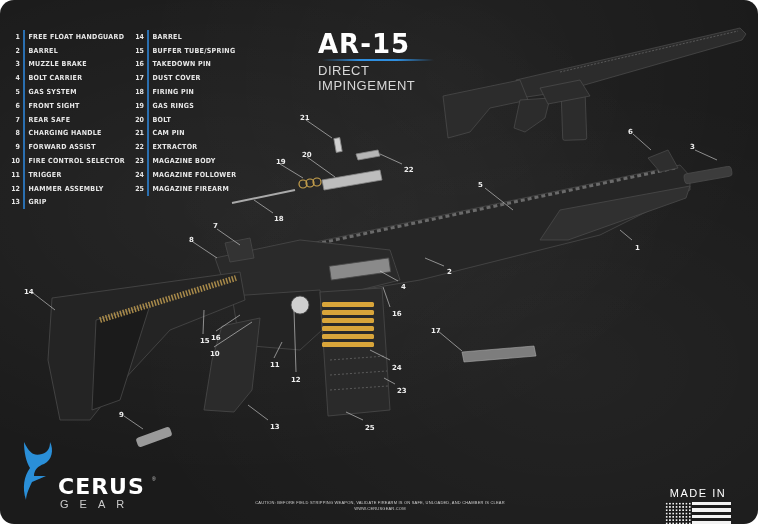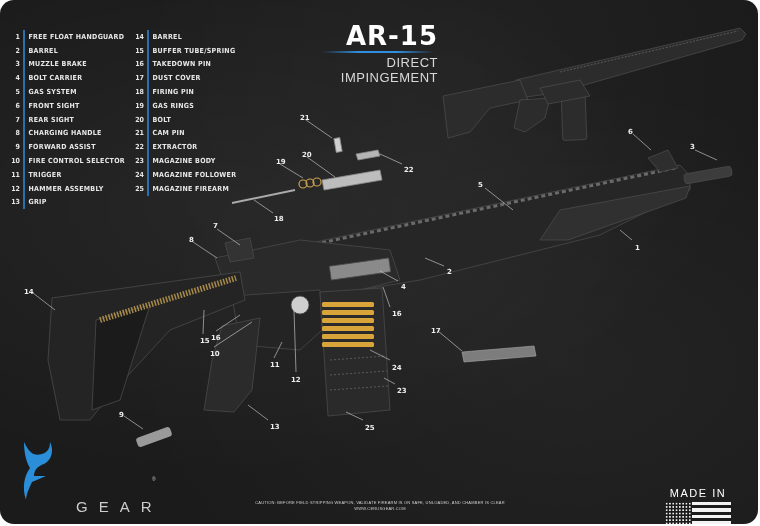--- a/index.html
+++ b/index.html
@@ -9,29 +9,29 @@
          radial-gradient(ellipse at 30% 40%, rgba(255,255,255,0.05), transparent 60%),
          radial-gradient(ellipse at 75% 70%, rgba(255,255,255,0.04), transparent 55%),
          radial-gradient(ellipse at 60% 15%, rgba(255,255,255,0.03), transparent 50%),
          #1b1b1b;}
   .legend{position:absolute;top:30px;font-family:"DejaVu Sans Condensed","DejaVu Sans",sans-serif;}
   .legend .row{display:flex;align-items:center;height:13.8px;}
   .legend .num{width:20px;text-align:right;color:#e6e6e6;font-size:7px;font-weight:bold;padding-right:3px;}
   .legend .bar{width:1.5px;height:13.8px;background:#2a6fb0;margin-right:4px;}
   .legend .lbl{color:#e8e8e8;font-size:7px;font-weight:bold;letter-spacing:0.3px;white-space:nowrap;}
   .col1{left:0px;} .col2{left:124px;}
-  .title{position:absolute;left:318px;top:22px;width:120px;text-align:right;}
+  .title{position:absolute;left:318px;top:30px;width:120px;text-align:left;}
   .title .main{color:#fff;font-size:26px;font-weight:bold;letter-spacing:1px;font-family:"DejaVu Sans",sans-serif;line-height:28px;}
   .title .line{height:2px;margin:1px 4px 2px;background:linear-gradient(90deg,transparent,#2f8fe0,#2f8fe0,transparent);}
   .title .sub{color:#d8d8d8;font-size:13px;letter-spacing:0.5px;}
   .callout{position:absolute;color:#eeeeee;font-size:7px;font-weight:bold;font-family:"DejaVu Sans",sans-serif;}
   svg.art{position:absolute;left:0;top:0;}
   .logo{position:absolute;left:20px;top:440px;width:140px;height:70px;}
   .logo .word{position:absolute;left:38px;top:34px;color:#fff;font-size:22px;font-weight:bold;letter-spacing:1px;font-family:"DejaVu Sans",sans-serif;}
-  .logo .gear{position:absolute;left:56px;top:58px;color:#ccc;font-size:15px;letter-spacing:11px;}
+  .logo .gear{position:absolute;left:40px;top:58px;color:#ccc;font-size:11px;letter-spacing:11px;}
   .logo .reg{position:absolute;left:132px;top:36px;color:#ccc;font-size:5px;}
   .made{position:absolute;left:660px;top:442px;width:76px;text-align:center;color:#fff;margin-top:45px;}
   .made .t1{font-size:11px;letter-spacing:1.5px;}
   .made .t2{font-size:11px;letter-spacing:6px;margin-top:2px;padding-left:6px;}
   .flag{width:66px;height:42px;margin:3px auto 0;position:relative;
         background:repeating-linear-gradient(180deg,#f2f2f2 0 3.3px,#1b1b1b 3.3px 6.5px);}
   .flag .canton{position:absolute;left:0;top:0;width:27px;height:22px;background:#1b1b1b;
         background-image:radial-gradient(circle,#f2f2f2 0.8px,transparent 1px);background-size:3.3px 3.3px;}
   .caution{position:absolute;left:200px;top:500px;width:360px;text-align:center;color:#cfcfcf;font-size:4px;line-height:6px;letter-spacing:0.2px;}
 </style>
@@ -67,21 +67,21 @@
         <span class="lbl">GAS SYSTEM</span>
       </div>
     <div class="row">
         <span class="num">6</span>
         <span class="bar"></span>
         <span class="lbl">FRONT SIGHT</span>
       </div>
     <div class="row">
         <span class="num">7</span>
         <span class="bar"></span>
-        <span class="lbl">REAR SIGHT</span>
+        <span class="lbl">REAR SAFE</span>
       </div>
     <div class="row">
         <span class="num">8</span>
         <span class="bar"></span>
         <span class="lbl">CHARGING HANDLE</span>
       </div>
     <div class="row">
         <span class="num">9</span>
         <span class="bar"></span>
         <span class="lbl">FORWARD ASSIST</span>
@@ -295,20 +295,21 @@
   <span class="callout" style="left:300px;top:114px">21</span>
   <span class="callout" style="left:404px;top:166px">22</span>
   <span class="callout" style="left:397px;top:387px">23</span>
   <span class="callout" style="left:392px;top:364px">24</span>
   <span class="callout" style="left:365px;top:424px">25</span>
 
   <div class="logo">
     <svg width="40" height="60" viewBox="0 0 40 60" style="position:absolute;left:0;top:0">
       <path d="M4,2 C10,14 14,16 22,14 C28,12 30,8 30,2 C34,10 32,20 24,24 C18,26 14,30 14,36 L26,36 L12,42 C8,50 6,56 6,60 C2,48 4,36 10,28 C6,22 4,12 4,2 Z" fill="#2a8fd8"></path>
     </svg>
+    <span class="word">CERUS</span>
     <span class="reg">®</span>
     <span class="gear">GEAR</span>
   </div>
 
   <div class="caution">
     <div>CAUTION: BEFORE FIELD STRIPPING WEAPON, VALIDATE FIREARM IS ON SAFE, UNLOADED, AND CHAMBER IS CLEAR</div>
     <div>WWW.CERUSGEAR.COM</div>
   </div>
 
   <div class="made">

